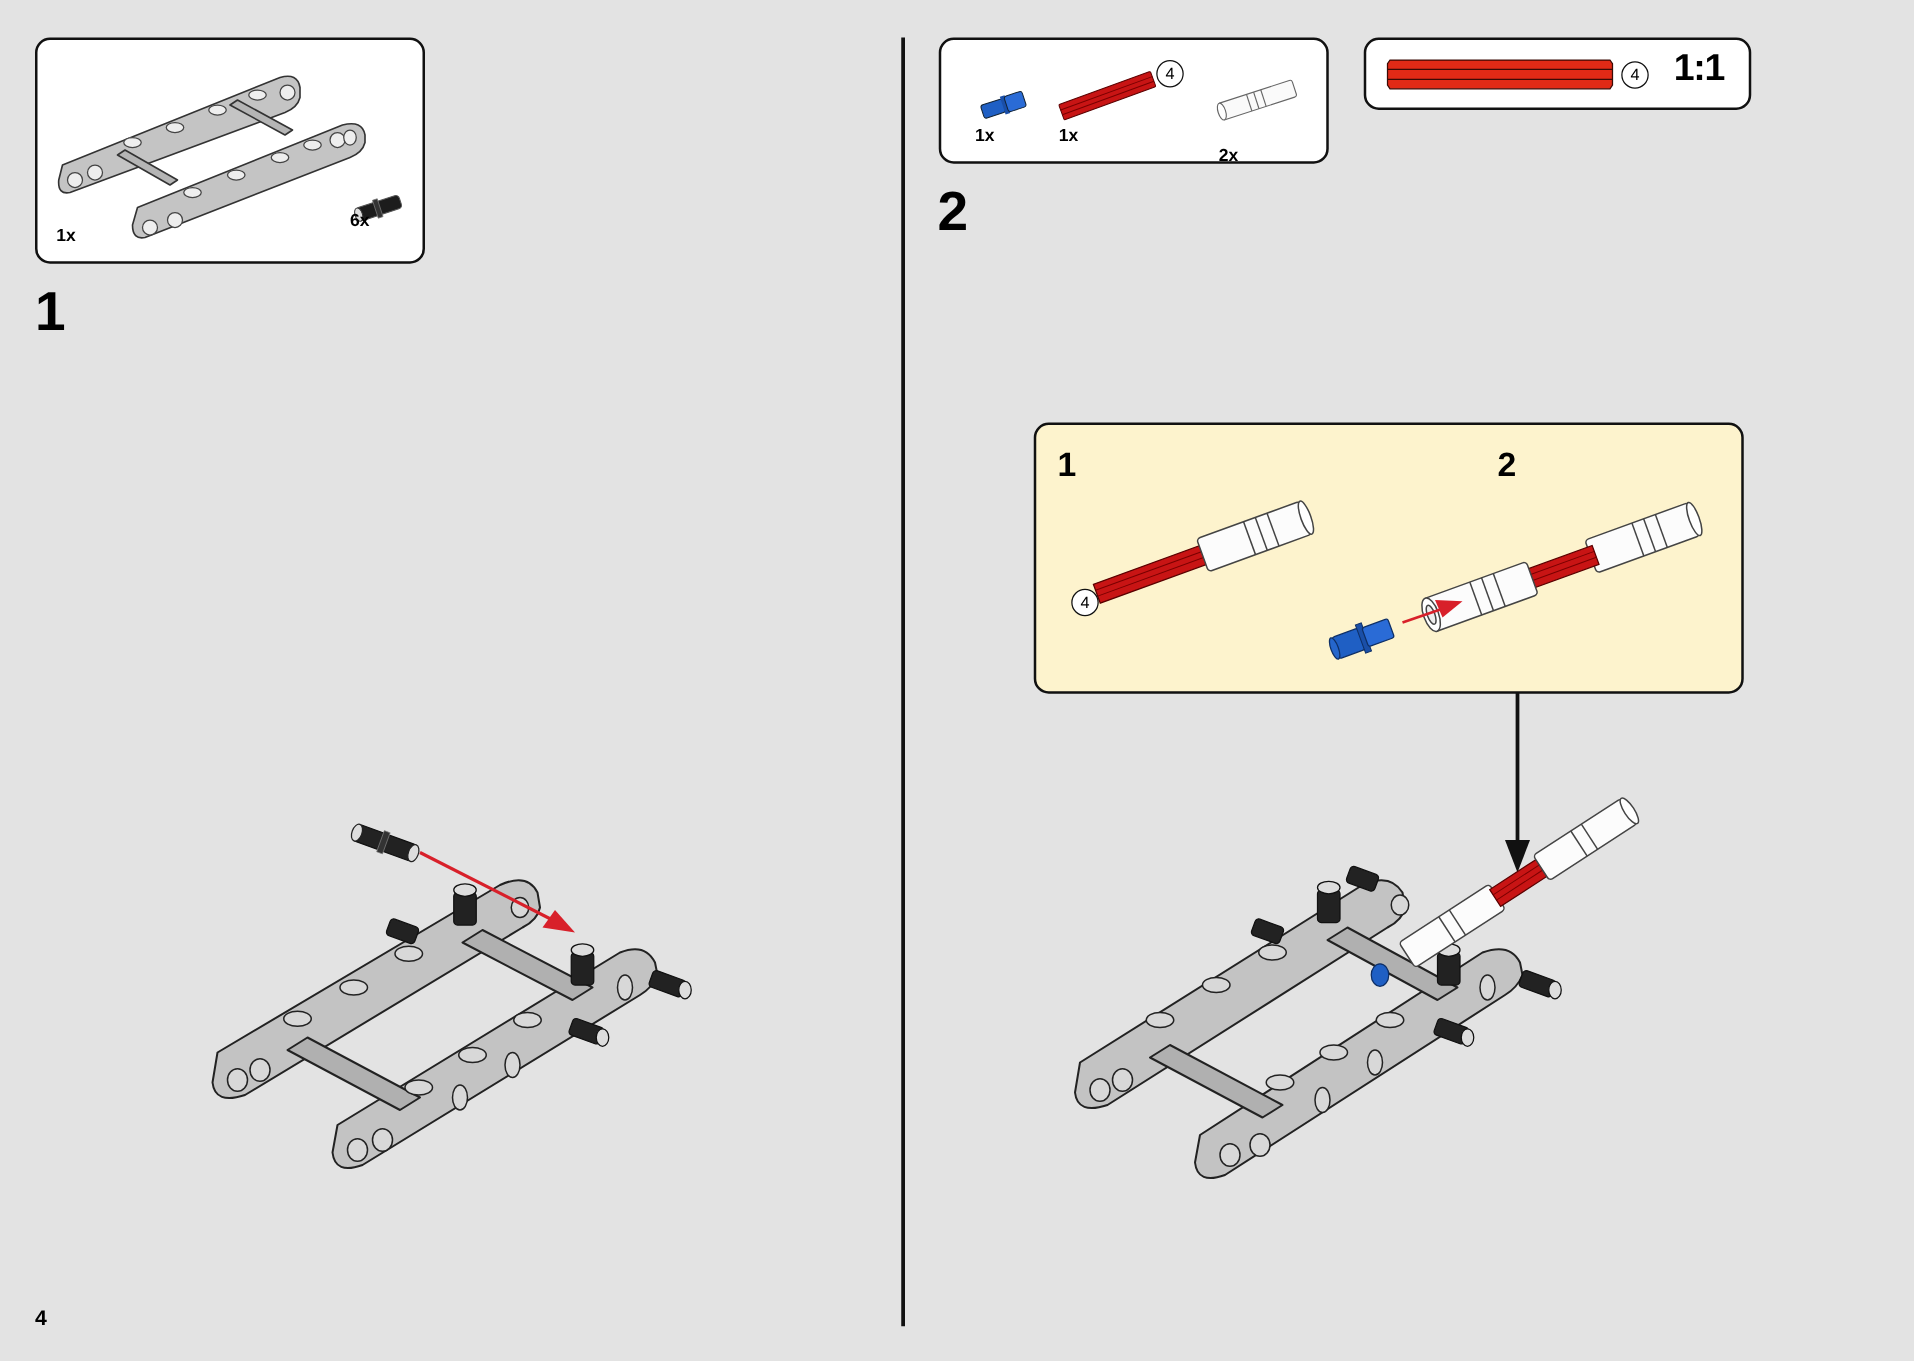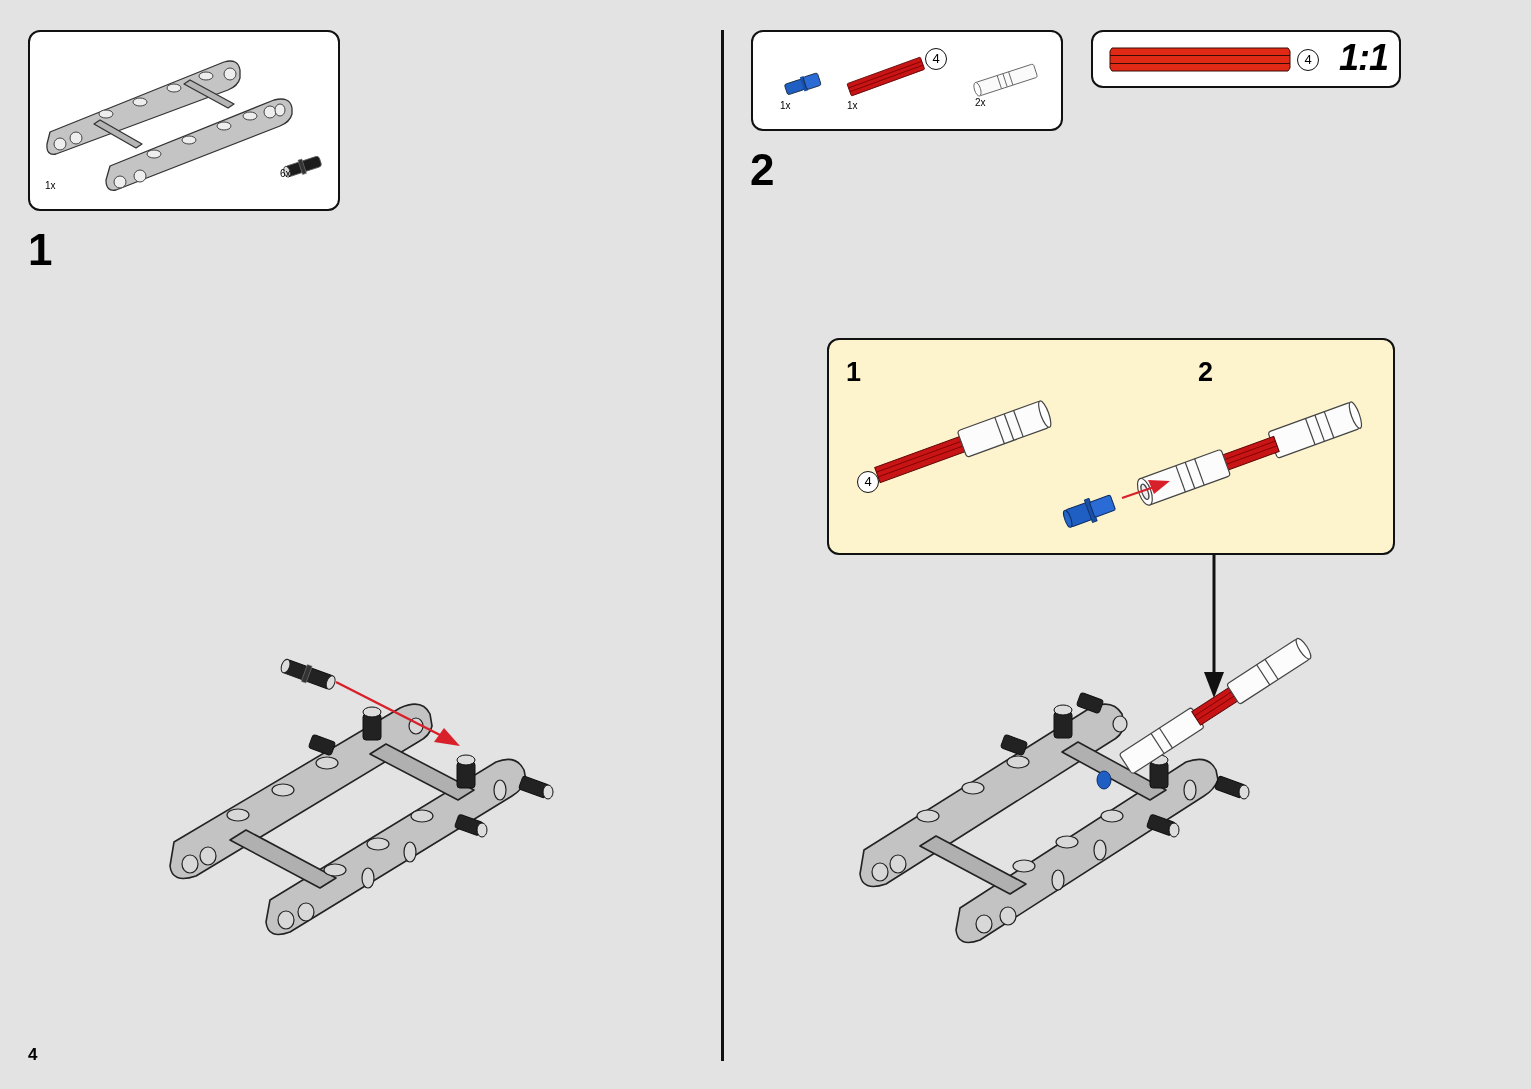--- a/index.html
+++ b/index.html
@@ -13,22 +13,22 @@
   }
   .parts-box {
     position: absolute;
     background: #fff;
     border: 2px solid #111;
     border-radius: 12px;
     box-sizing: border-box;
   }
   .qty {
     position: absolute;
-    font-weight: normal;
-    font-size: 10px;
+    font-weight: bold;
+    font-size: 14px;
     font-family: "Liberation Sans", sans-serif;
   }
   .step-num {
     position: absolute;
     font-weight: bold;
     font-size: 44px;
     line-height: 1;
     font-family: "Liberation Sans", sans-serif;
   }
   .divider {
@@ -62,23 +62,22 @@
     border: 2px solid #111;
     border-radius: 12px;
     box-sizing: border-box;
   }
   .sub-step {
     position: absolute;
     font-weight: bold; font-size: 27px; line-height: 1;
   }
   .scale-label {
     position: absolute;
-    font-weight: bold; font-size: 36px; line-height: 1;
+    font-weight: bold; font-size: 30px; line-height: 1;
     letter-spacing: -1px;
-    font-style: italic;
   }
   svg { position: absolute; overflow: visible; }
 </style>
 </head>
 <body>
 
 <div class="parts-box" style="left:28px; top:30px; width:312px; height:181px;">
 
   <svg style="left:14px; top:12px;" width="250" height="150" viewBox="0 0 250 150">
     <g stroke="#333" stroke-width="1.3" fill="#c4c4c4" stroke-linejoin="round">
@@ -211,21 +210,21 @@
     <g transform="rotate(-18 35 16)" stroke="#666" stroke-width="0.9">
       <rect x="4" y="9" width="62" height="14" rx="2" fill="#fafafa"></rect>
       <line x1="28" y1="9" x2="28" y2="23"></line>
       <line x1="34" y1="9" x2="34" y2="23"></line>
       <line x1="40" y1="9" x2="40" y2="23"></line>
       <ellipse cx="5" cy="16" rx="3" ry="7" fill="#fff"></ellipse>
     </g>
   </svg>
   <span class="qty" style="left:27px; top:68px;">1x</span>
   <span class="qty" style="left:94px; top:68px;">1x</span>
-  <span class="qty" style="left:222px; top:65px;">2x</span>
+  <span class="qty" style="left:222px; top:84px;">2x</span>
 </div>
 
 <div class="parts-box" style="left:1091px; top:30px; width:310px; height:58px;">
   <svg style="left:16px; top:15px;" width="182" height="26" viewBox="0 0 182 26">
     <path d="M3 1 L179 1 L181 4 L181 21 L179 24 L3 24 L1 21 L1 4 Z" fill="#e12a16" stroke="#3a0a05" stroke-width="1"></path>
     <line x1="1" y1="8.5" x2="181" y2="8.5" stroke="#3a0a05" stroke-width="1"></line>
     <line x1="1" y1="16.5" x2="181" y2="16.5" stroke="#3a0a05" stroke-width="1"></line>
   </svg>
   <div class="len-circle" style="left:204px; top:17px;">4</div>
   <div class="scale-label" style="left:246px; top:8px;">1:1</div>

